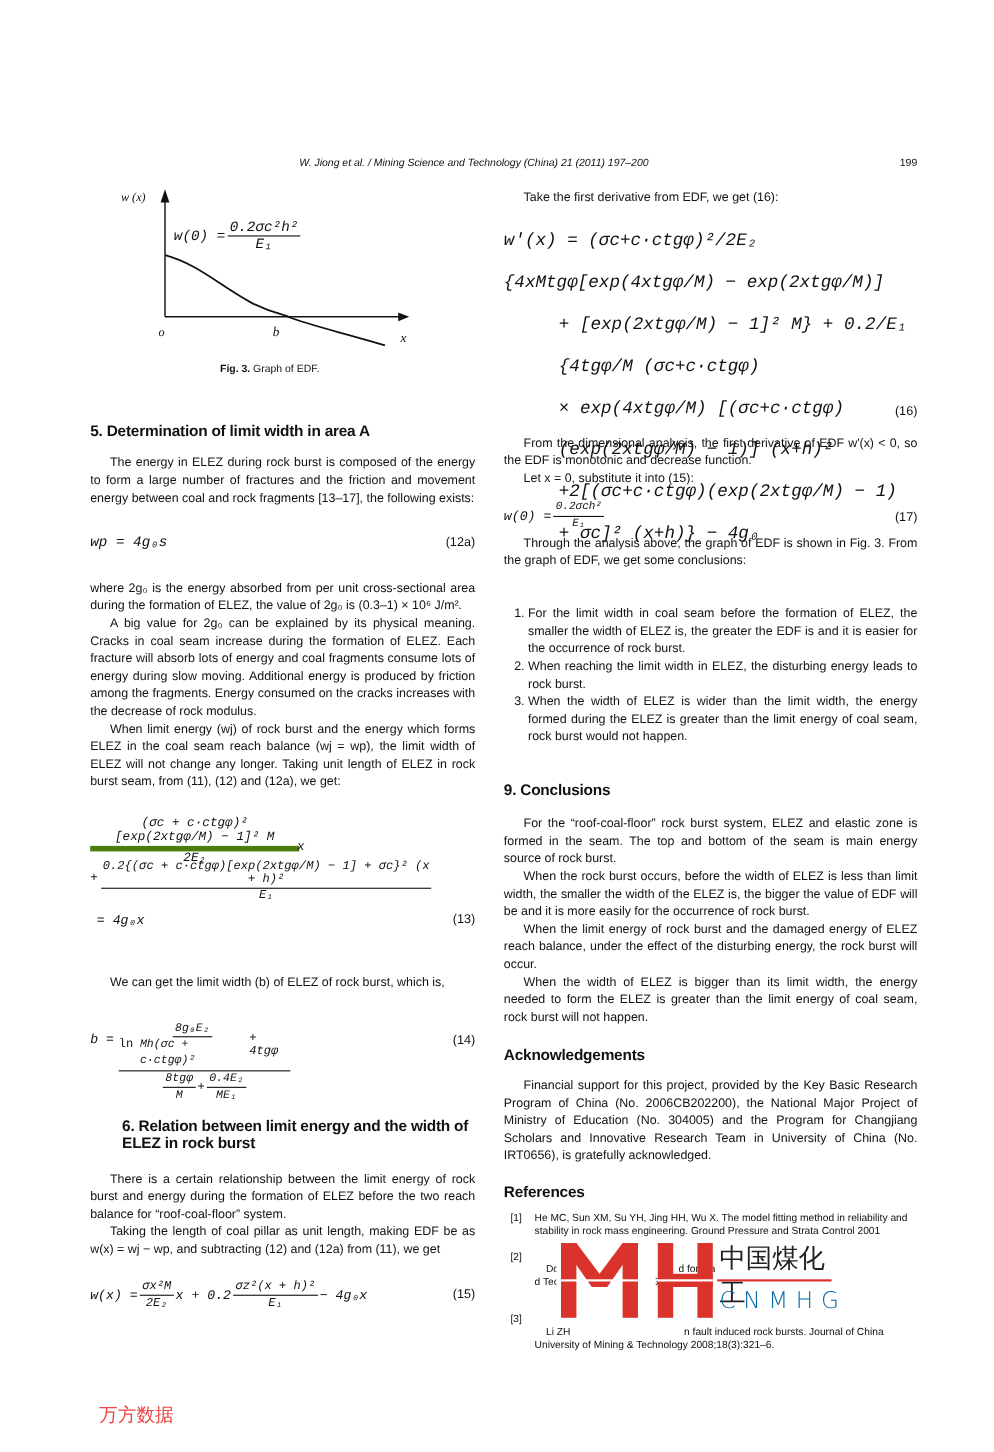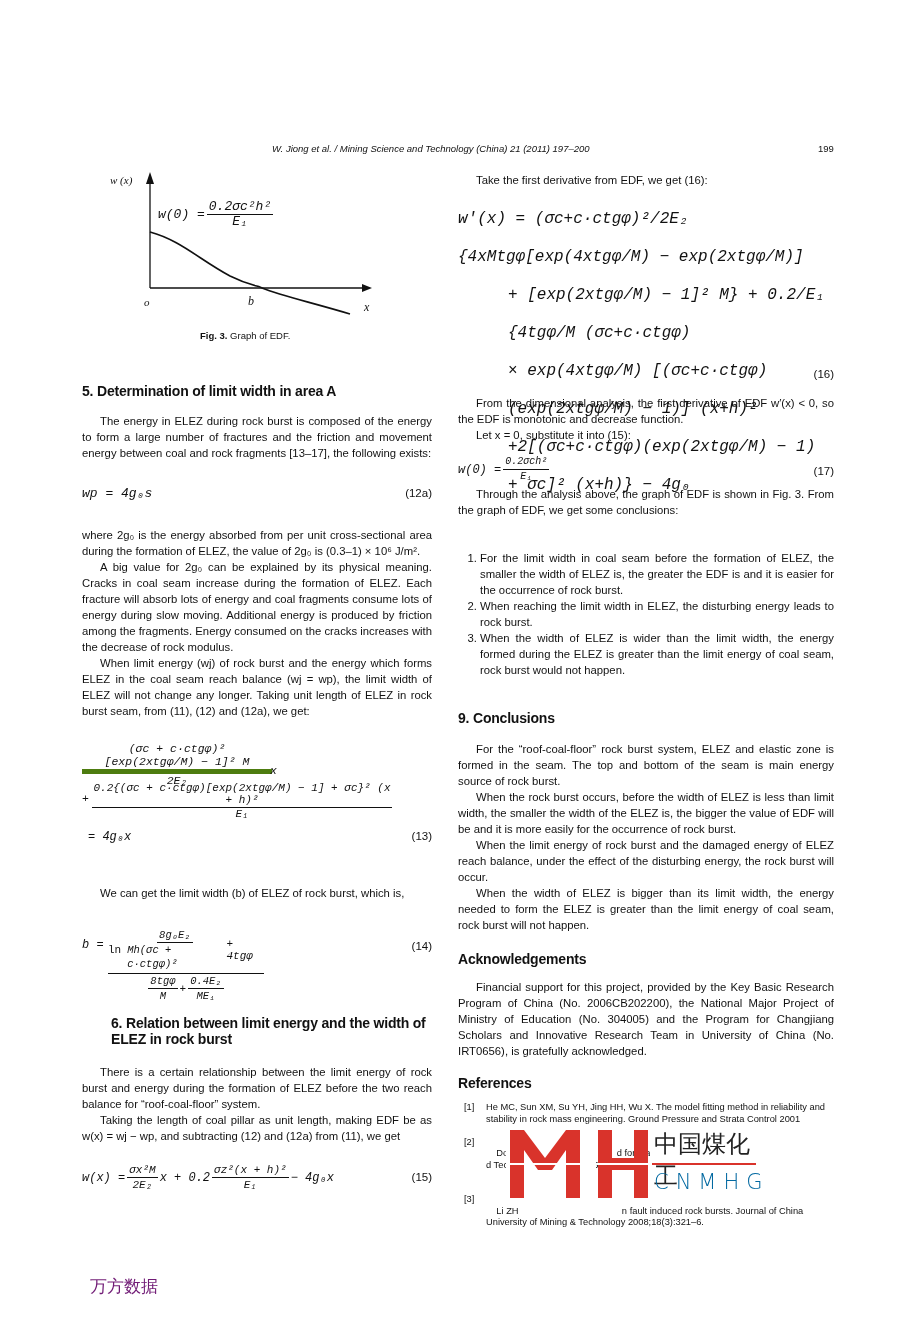--- a/index.html
+++ b/index.html
@@ -212,13 +212,13 @@
   <div class="logo-red" style="left:92px; top:0; width:14px; height:68px;"></div>
   <div class="logo-red" style="left:128px; top:0; width:14px; height:68px;"></div>
   <div class="logo-red" style="left:92px; top:28px; width:50px; height:12px;"></div>
   <div style="position:absolute; left:0; top:33px; width:142px; height:2px; background:#fff;"></div>
   <div class="abs" style="left:144px; top:0; width:106px; height:68px; background:#fff;"></div>
   <div class="abs" style="left:148px; top:-2px; font-size:24px; letter-spacing:0px; color:#222; font-family:'DejaVu Sans', sans-serif;">中国煤化工</div>
   <div class="abs" style="left:146px; top:33px; width:104px; height:2px; background:#d9332b;"></div>
   <div class="abs" style="left:148px; top:40px; font-size:21px; letter-spacing:7px; color:#0369a1; font-family:'DejaVu Sans', sans-serif; font-weight:300;">CNMHG</div>
 </div>
 
-<div class="abs" style="left:90px; top:1275px; font-size:17px; color:#701a75; font-family:Liberation Sans, sans-serif;">万方数据</div>
+<div class="abs" style="left:90px; top:1275px; font-size:17px; color:#ef4444; font-family:Liberation Sans, sans-serif;">万方数据</div>
 
 </body></html>

